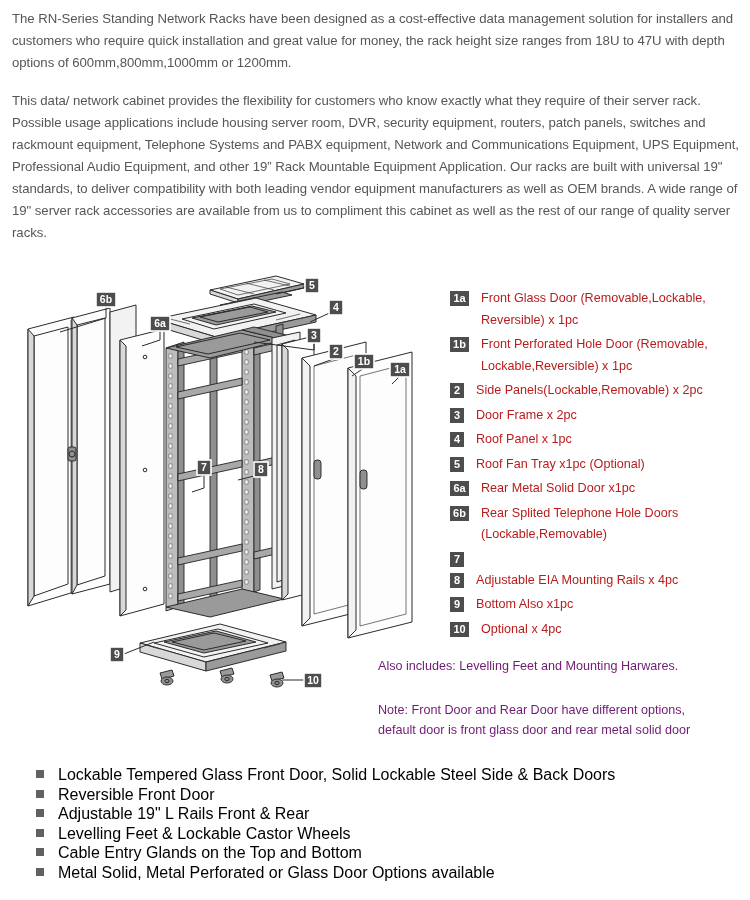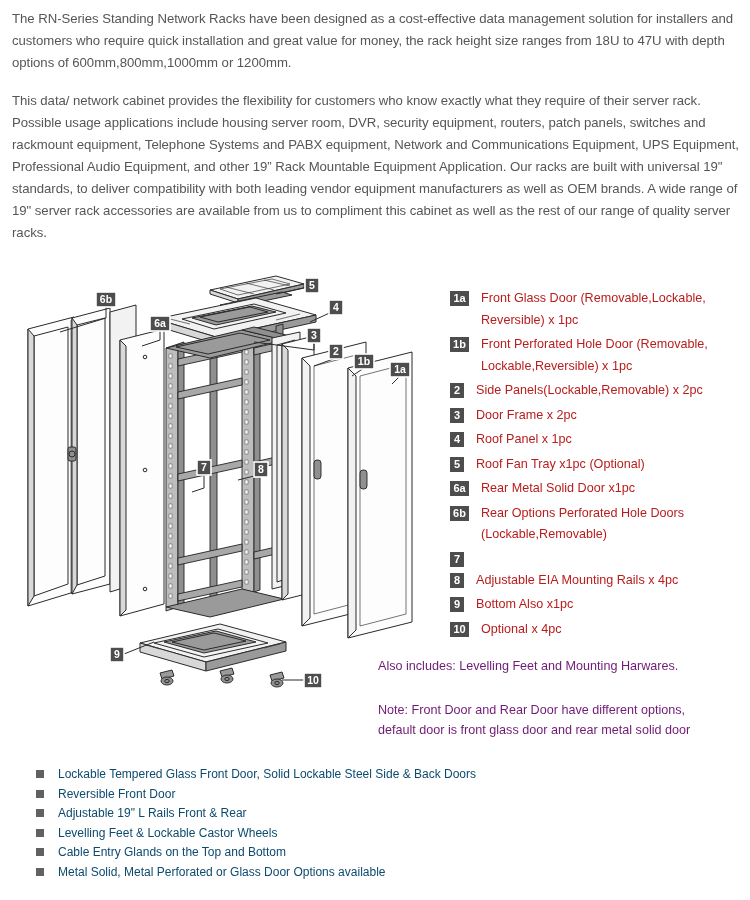--- a/index.html
+++ b/index.html
@@ -45,21 +45,21 @@
   .notes p.note-block{margin-top:24px;}
 
   
   .features{position:absolute;left:36px;top:765px;width:640px;}
   .feat-row{display:flex;align-items:flex-start;height:19.5px;}
   .bullet{
     flex:0 0 auto;width:8px;height:8px;background:#616161;
     margin-top:5px;
   }
   .feat-text{
-    margin-left:14px;font-size:12px;line-height:19.5px;color:#0c4a6e;
+    margin-left:14px;font-size:16px;line-height:19.5px;color:#000000;
   }
 
   
   .ln{fill:none;stroke:#2b2b2b;stroke-width:1;stroke-linejoin:round;}
   .ln-t{fill:none;stroke:#3a3a3a;stroke-width:0.7;}
   .pnl{fill:#fdfdfd;stroke:#2b2b2b;stroke-width:1;stroke-linejoin:round;}
   .pnl-s{fill:#f2f2f2;stroke:#2b2b2b;stroke-width:1;stroke-linejoin:round;}
   .pnl-d{fill:#d8d8d8;stroke:#2b2b2b;stroke-width:1;stroke-linejoin:round;}
   .pnl-dk{fill:#9a9a9a;stroke:#2b2b2b;stroke-width:1;stroke-linejoin:round;}
   .rail{fill:#bdbdbd;stroke:#232323;stroke-width:0.9;stroke-linejoin:round;}
@@ -374,21 +374,21 @@
         <div class="legend-text">Roof Fan Tray x1pc (Optional)</div>
       </div>
 
       <div class="legend-row">
         <div class="badge wide">6a</div>
         <div class="legend-text">Rear Metal Solid Door x1pc</div>
       </div>
 
       <div class="legend-row">
         <div class="badge wide">6b</div>
-        <div class="legend-text">Rear Options Perforated Hole Doors (Lockable,Removable)</div>
+        <div class="legend-text">Rear Splited Telephone Hole Doors (Lockable,Removable)</div>
       </div>
 
       <div class="legend-row">
         <div class="badge">7</div>
       </div>
 
       <div class="legend-row">
         <div class="badge">8</div>
         <div class="legend-text">Adjustable EIA Mounting Rails x 4pc</div>
       </div>

